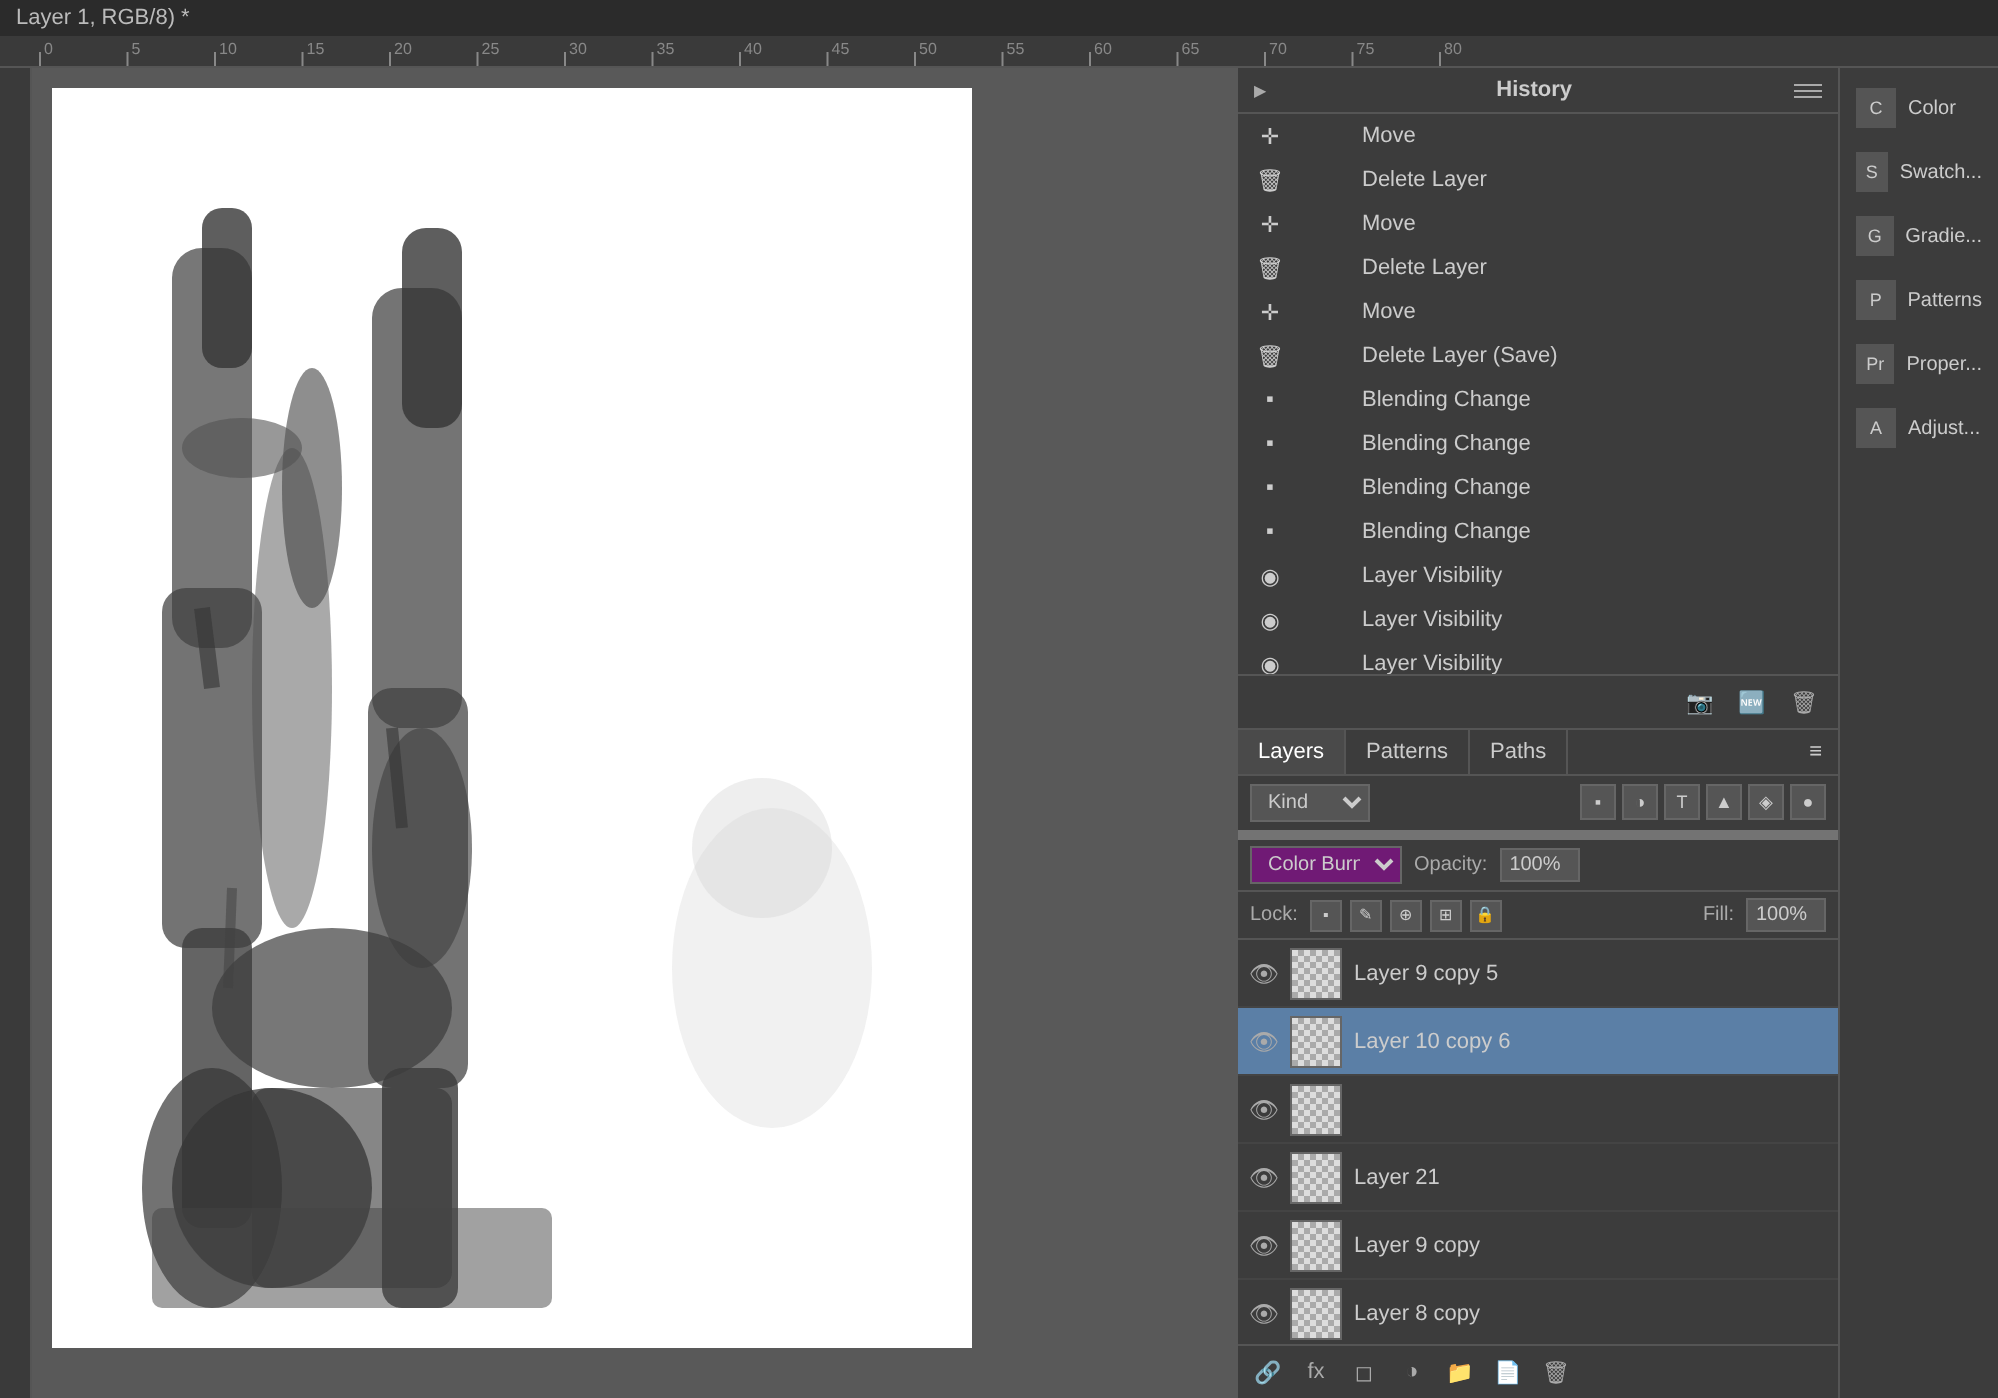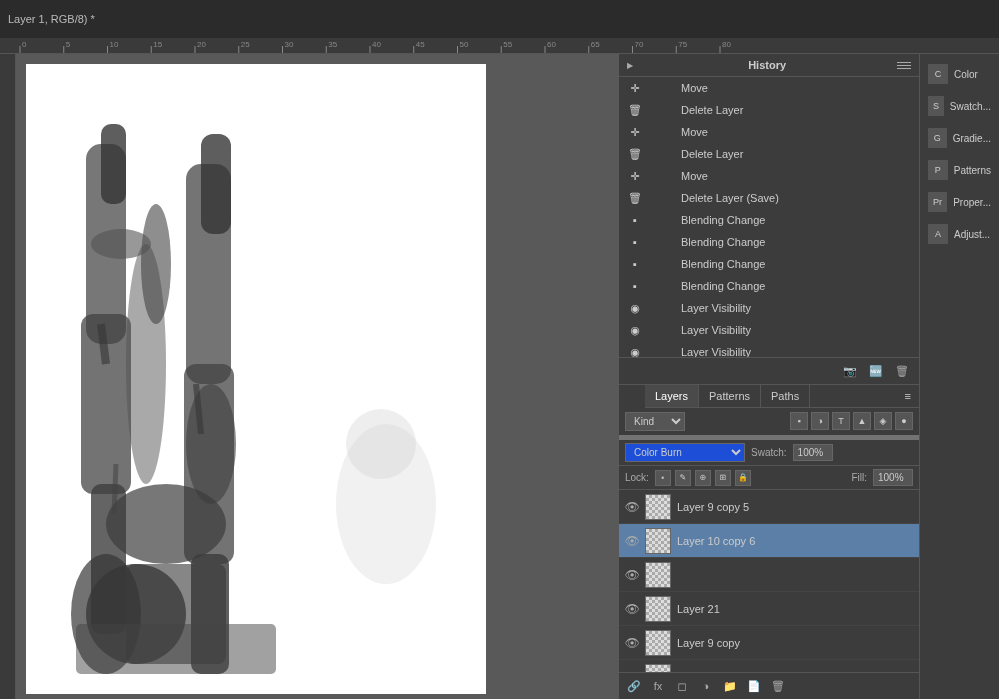--- a/index.html
+++ b/index.html
@@ -10,21 +10,21 @@
       font-family: Arial, sans-serif;
       font-size: 11px;
       color: #ccc;
       overflow: hidden;
       display: flex;
       flex-direction: column;
     }
 
     
     .top-bar {
-      height: 38px;
+      height: 18px;
       background: #2b2b2b;
       display: flex;
       align-items: center;
       padding: 0 8px;
       font-size: 11px;
       color: #bbb;
       flex-shrink: 0;
     }
 
     
@@ -185,21 +185,20 @@
       flex-direction: column;
       background: #3c3c3c;
       overflow: hidden;
     }
 
     .layers-tabs {
       display: flex;
       align-items: center;
       background: #3c3c3c;
       border-bottom: 1px solid #555;
-      margin-left: 26px;
     }
 
     .layers-tab {
       padding: 5px 10px;
       font-size: 11px;
       color: #ccc;
       cursor: pointer;
       border-right: 1px solid #555;
     }
     .layers-tab.active {
@@ -252,26 +251,26 @@
     
     .blend-row {
       display: flex;
       align-items: center;
       padding: 3px 6px;
       gap: 6px;
       border-bottom: 1px solid #555;
     }
 
     .blend-select {
-      background: #1d4ed8;
+      background: #701a75;
       color: #ccc;
       border: 1px solid #666;
       font-size: 10px;
       padding: 2px 4px;
-      width: 120px;
+      width: 76px;
     }
 
     .opacity-label {
       font-size: 10px;
       color: #aaa;
     }
 
     .opacity-value {
       font-size: 10px;
       color: #ccc;
@@ -649,21 +648,21 @@
       </div>
 
       <div class="blend-row">
         <select class="blend-select">
           <option>Color Burn</option>
           <option>Normal</option>
           <option>Multiply</option>
           <option>Screen</option>
           <option>Overlay</option>
         </select>
-        <span class="opacity-label">Swatch:</span>
+        <span class="opacity-label">Opacity:</span>
         <input class="opacity-value" type="text" value="100%" style="">
       </div>
 
       <div class="lock-row">
         <span class="lock-label">Lock:</span>
         <div class="lock-icons">
           <div class="lock-icon-btn">▪</div>
           <div class="lock-icon-btn">✎</div>
           <div class="lock-icon-btn">⊕</div>
           <div class="lock-icon-btn">⊞</div>

